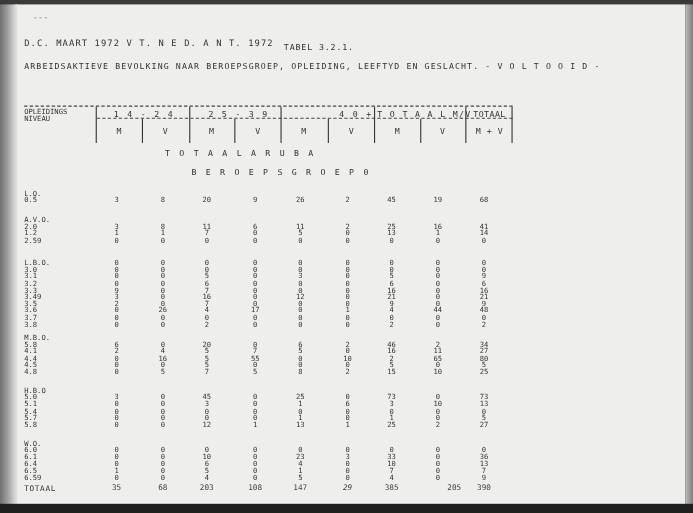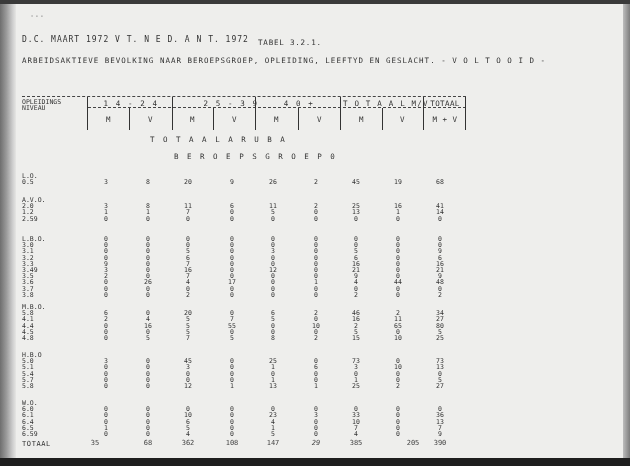--- a/index.html
+++ b/index.html
@@ -66,22 +66,22 @@
 <div class="vbar" style="left:465px; top:97px; height:33px;"></div>
 <div class="vbar" style="left:129px; top:108px; height:22px;"></div>
 <div class="vbar" style="left:213px; top:108px; height:22px;"></div>
 <div class="vbar" style="left:298px; top:108px; height:22px;"></div>
 <div class="vbar" style="left:382px; top:108px; height:22px;"></div>
 
 <div class="rowlabel" style="top:99px; font-size:6.5px;"><span>OPLEIDINGS</span>
 <span>NIVEAU</span></div>
 
 <div class="hcell" style="left:92px; top:99px; width:78px;">1 4 - 2 4</div>
-<div class="hcell" style="left:192px; top:99px; width:78px;">2 5 - 3 9</div>
-<div class="hcell" style="left:259px; top:99px; width:80px;">4 0 +</div>
+<div class="hcell" style="left:178px; top:99px; width:78px;">2 5 - 3 9</div>
+<div class="hcell" style="left:259px; top:99px; width:80px;text-align:right;">4 0 +</div>
 <div class="hcell" style="left:343px; top:99px; width:80px; letter-spacing:1.2px;">T O T A A L M/V</div>
 <div class="hcell" style="left:425px; top:99px; width:40px; letter-spacing:0.4px;">TOTAAL</div>
 
 <div class="hcell" style="left:90px; top:115px; width:38px;">M</div>
 <div class="hcell" style="left:131px; top:115px; width:40px;">V</div>
 <div class="hcell" style="left:174px; top:115px; width:38px;">M</div>
 <div class="hcell" style="left:215px; top:115px; width:40px;">V</div>
 <div class="hcell" style="left:257px; top:115px; width:40px;">M</div>
 <div class="hcell" style="left:300px; top:115px; width:40px;">V</div>
 <div class="hcell" style="left:342px; top:115px; width:40px;">M</div>
@@ -149,22 +149,22 @@
     <div class="col" style="left: 217px; top: 406.2px;"><div>0</div><div>0</div><div>0</div><div>0</div><div>0</div></div>
     <div class="col" style="left: 258px; top: 406.2px;"><div>0</div><div>23</div><div>4</div><div>1</div><div>5</div></div>
     <div class="col" style="left: 301px; top: 406.2px;"><div>0</div><div>3</div><div>0</div><div>0</div><div>0</div></div>
     <div class="col" style="left: 341px; top: 406.2px;"><div>0</div><div>33</div><div>10</div><div>7</div><div>4</div></div>
     <div class="col" style="left: 383px; top: 406.2px;"><div>0</div><div>0</div><div>0</div><div>0</div><div>0</div></div>
     <div class="col" style="left: 425px; top: 406.2px;"><div>0</div><div>36</div><div>13</div><div>7</div><div>9</div></div>
   </div>
 
 <div class="txt" style="left:22px; top:440px; font-size:7px;">TOTAAL</div>
 <div id="totals">
-    <div class="col totrow" style="left: 80px;">35</div>
+    <div class="col totrow" style="left: 91px;">35</div>
     <div class="col totrow" style="left: 133px;">68</div>
-    <div class="col totrow" style="left: 173px;">362</div>
+    <div class="col totrow" style="left: 173px;">203</div>
     <div class="col totrow" style="left: 217px;">108</div>
     <div class="col totrow" style="left: 258px;">147</div>
     <div class="col totrow" style="left: 301px; font-style: italic;">29</div>
     <div class="col totrow" style="left: 341px;">385</div>
     <div class="col totrow" style="left: 398px;">205</div>
     <div class="col totrow" style="left: 425px;">390</div>
   </div>
 
 </body></html>

